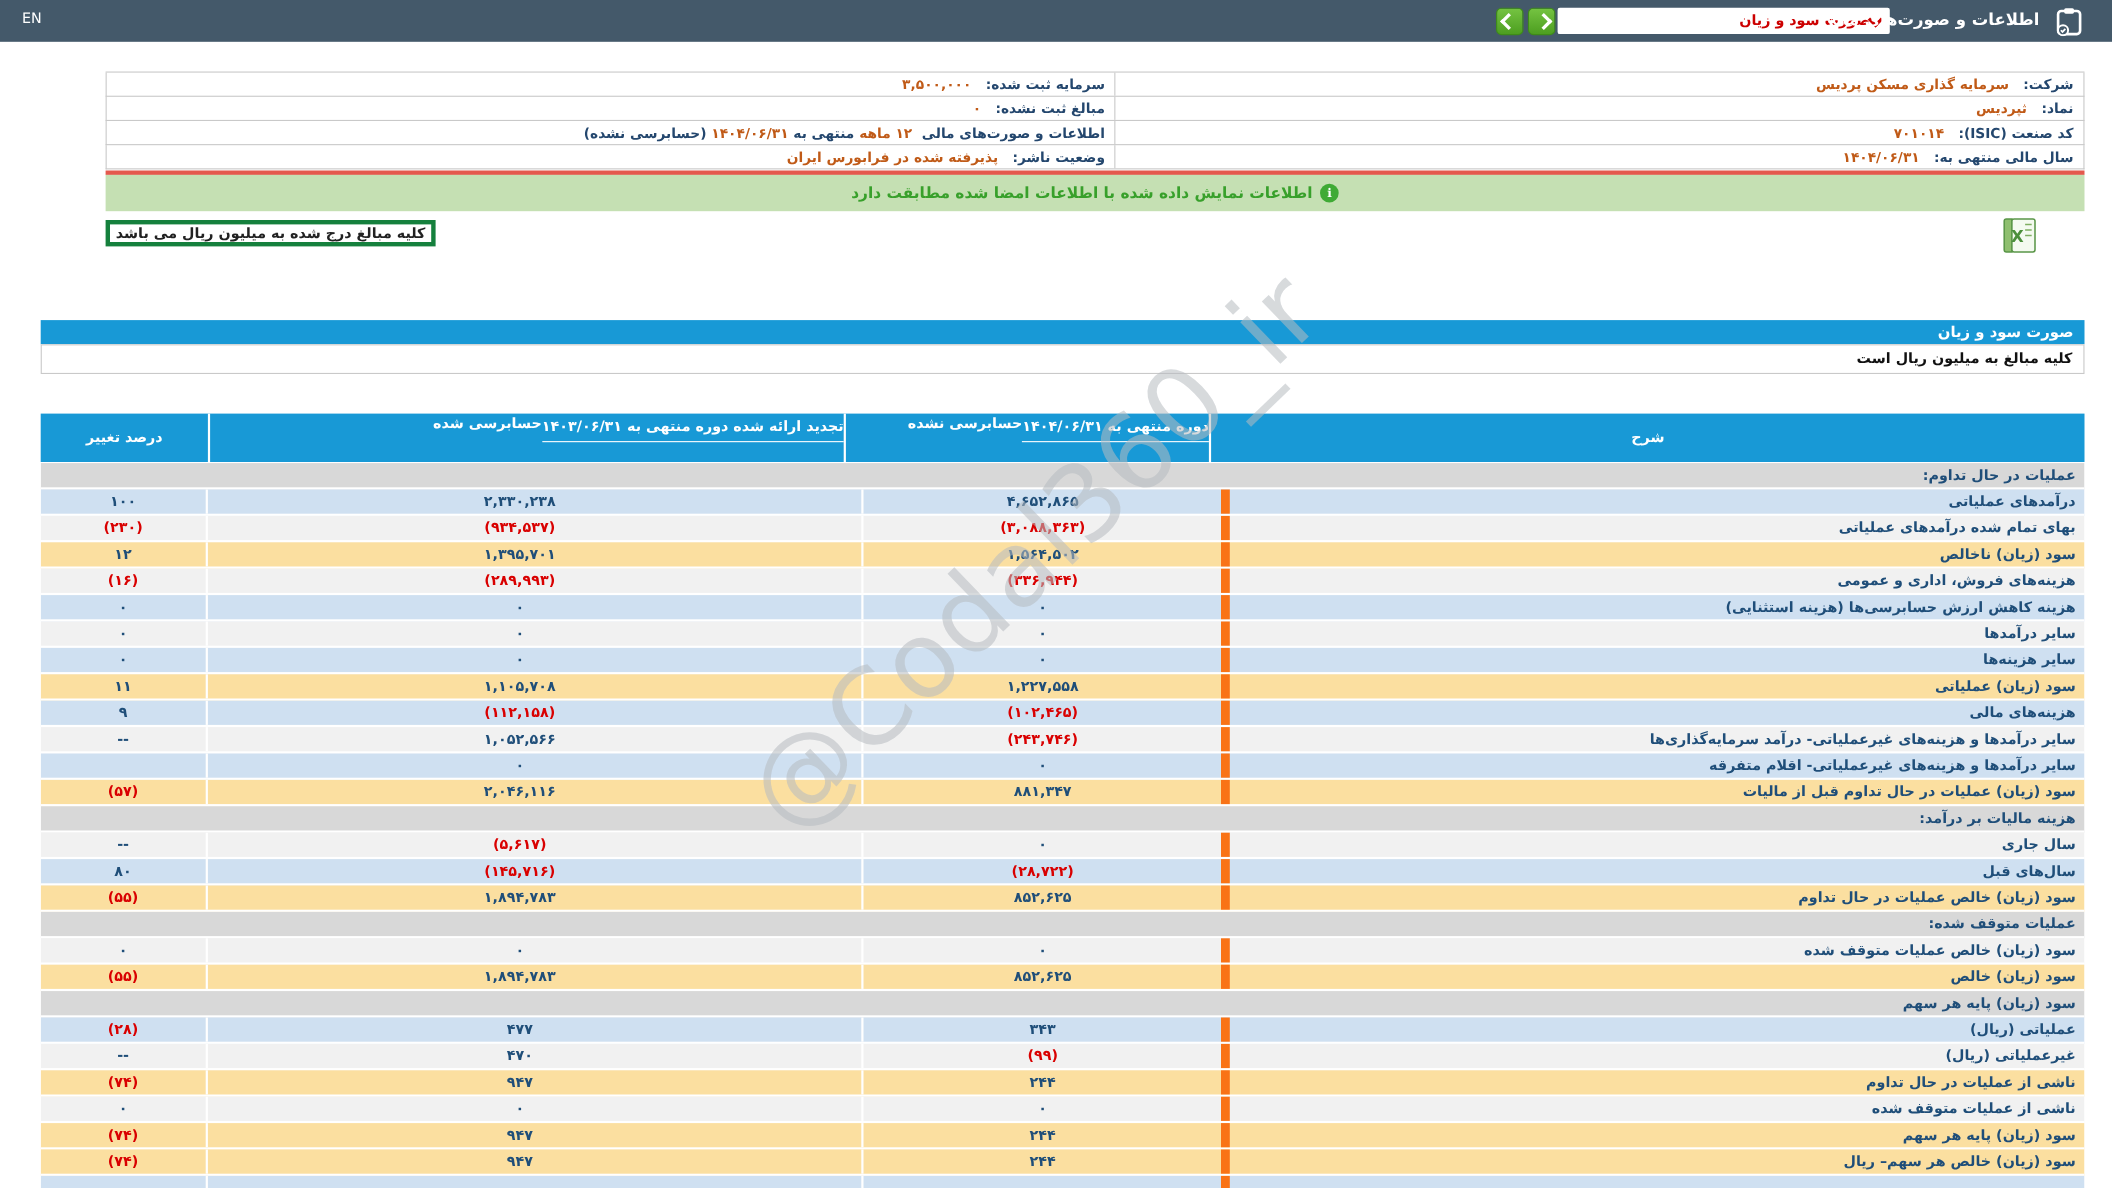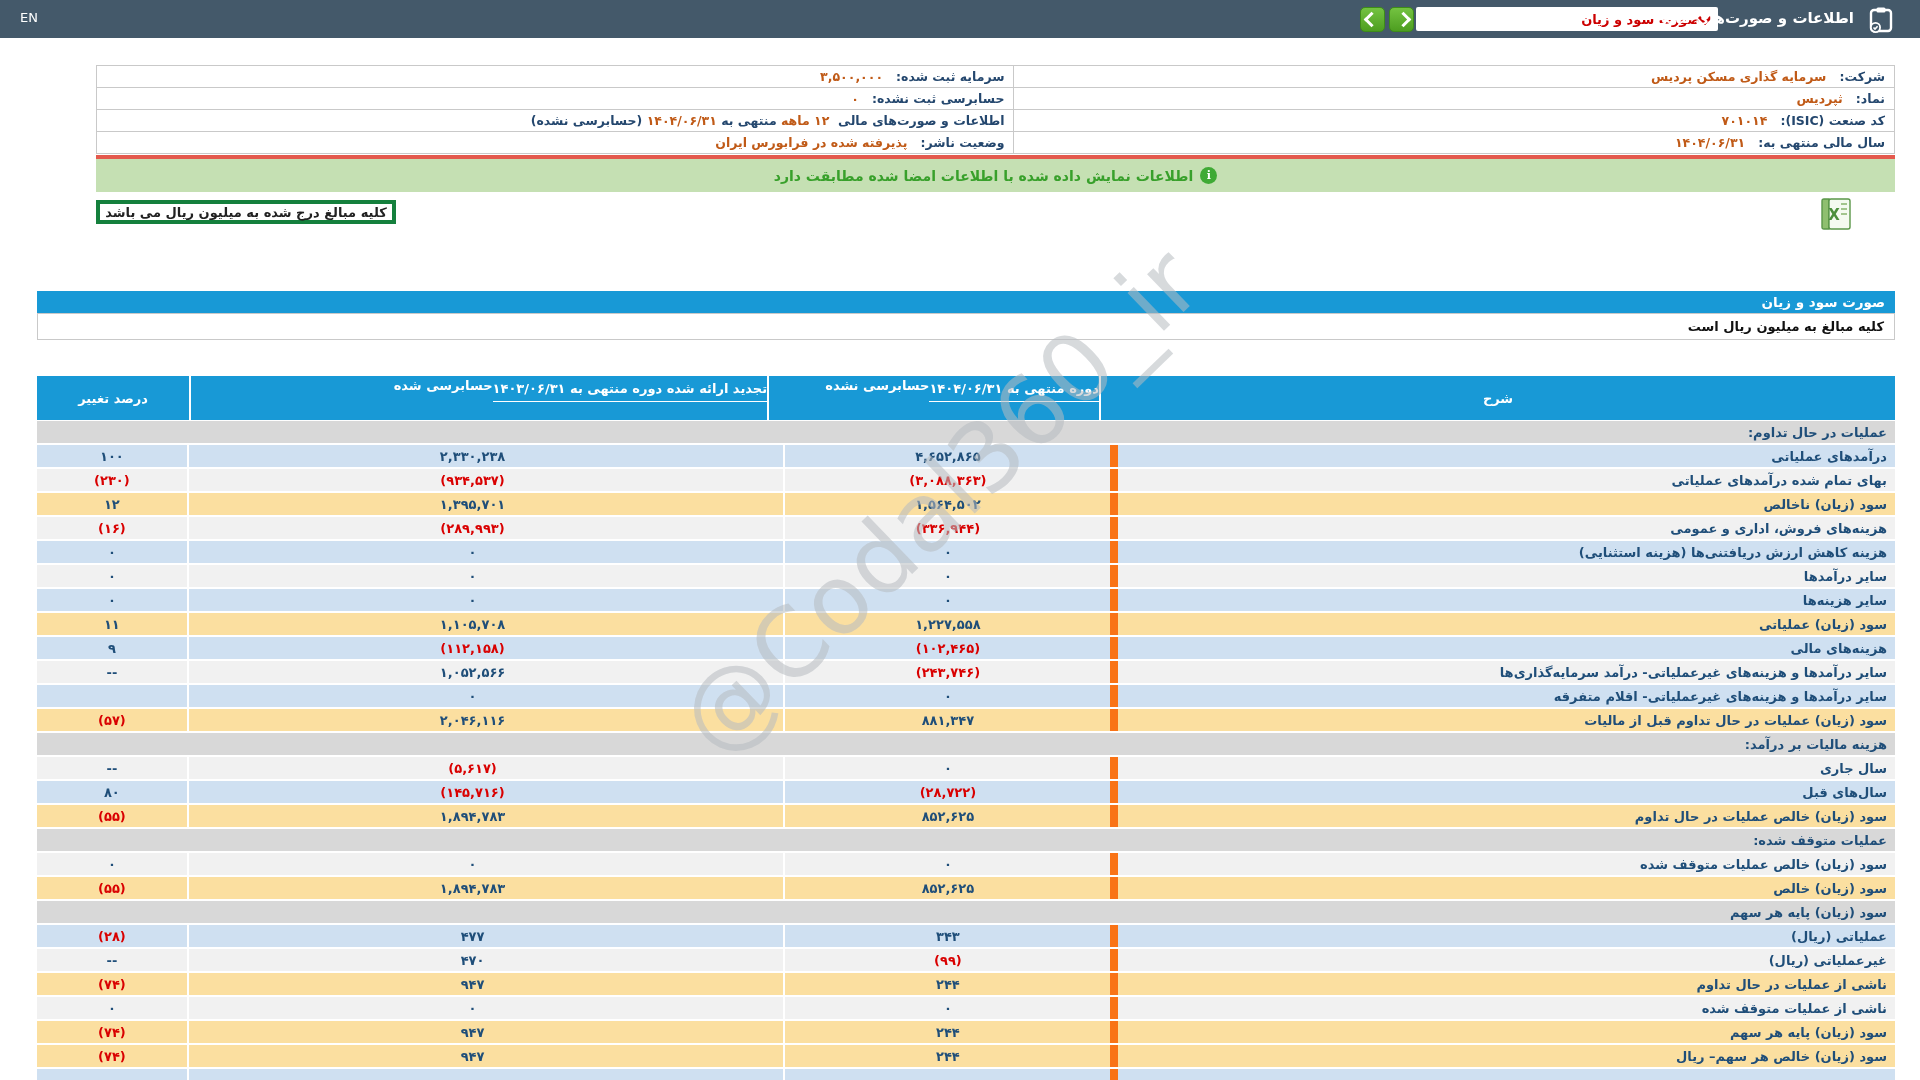--- a/index.html
+++ b/index.html
@@ -131,21 +131,21 @@
           <span class="seg-label">سرمایه ثبت شده:   </span>
           <span class="seg-value">۳,۵۰۰,۰۰۰ </span>
         </div>
       </div>
       <div class="info-row">
         <div class="info-cell rcell">
           <span class="seg-label">نماد:   </span>
           <span class="seg-value">ثپردیس </span>
         </div>
         <div class="info-cell lcell">
-          <span class="seg-label">حسابرسی ثبت نشده:   </span>
+          <span class="seg-label">مبالغ ثبت نشده:   </span>
           <span class="seg-value">۰ </span>
         </div>
       </div>
       <div class="info-row">
         <div class="info-cell rcell">
           <span class="seg-label">کد صنعت (ISIC):   </span>
           <span class="seg-value">۷۰۱۰۱۴ </span>
         </div>
         <div class="info-cell lcell">
           <span class="seg-label">اطلاعات و صورت‌های مالی  </span>
@@ -251,21 +251,21 @@
           <span class="num neg">(۳۳۶,۹۴۴)</span>
         </div>
         <div class="t-cell c-pri">
           <span class="num neg">(۲۸۹,۹۹۳)</span>
         </div>
         <div class="t-cell c-chg">
           <span class="num neg">(۱۶)</span>
         </div>
       </div>
       <div class="t-row bg-blue">
-        <div class="t-cell c-sharh">هزینه کاهش ارزش دریافتنی‌ها (هزینه استثنایی)</div>
+        <div class="t-cell c-sharh">هزینه کاهش ارزش حسابرسی‌ها (هزینه استثنایی)</div>
         <div class="t-cell c-cur">
           <span class="num">۰</span>
         </div>
         <div class="t-cell c-pri">
           <span class="num">۰</span>
         </div>
         <div class="t-cell c-chg">
           <span class="num">۰</span>
         </div>
       </div>

